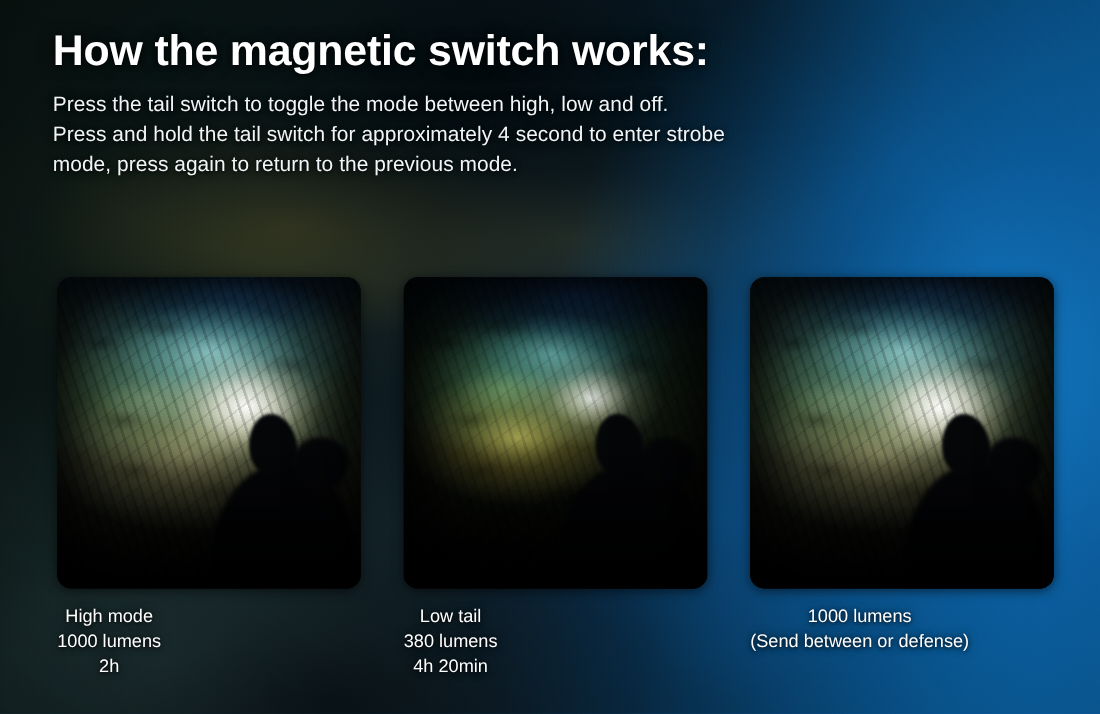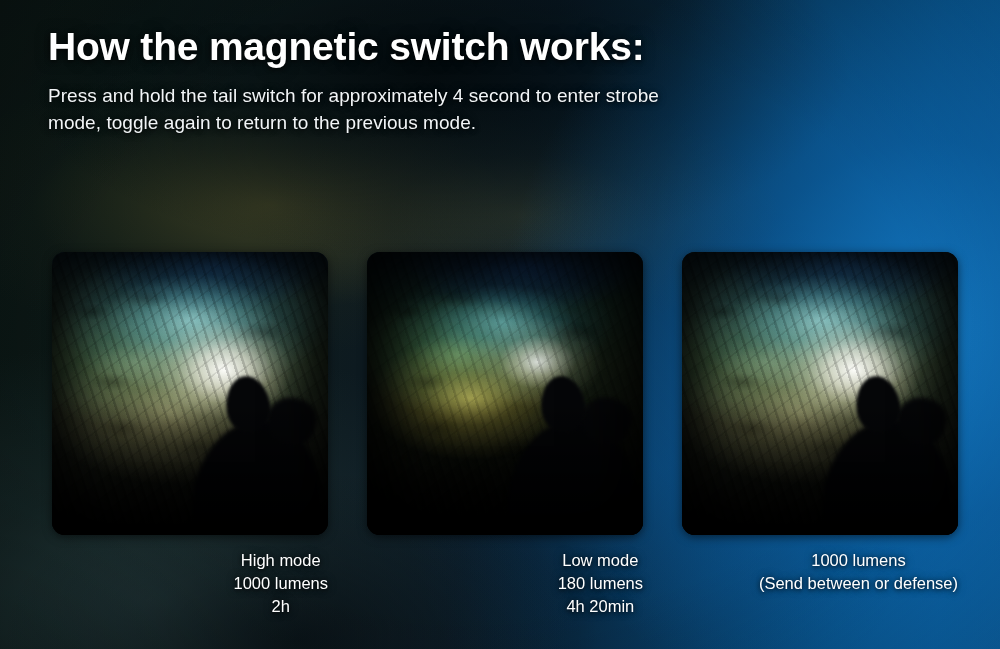--- a/index.html
+++ b/index.html
@@ -140,21 +140,21 @@
     top: 252px;
     width: 906px;
     display: flex;
     justify-content: space-between;
   }
 
   .panel-col {
     width: 276px;
     display: flex;
     flex-direction: column;
-    align-items: flex-end;
+    align-items: flex-start;
   }
 
   .photo {
     position: relative;
     width: 276px;
     height: 283px;
     border-radius: 13px;
     overflow: hidden;
     background: #05070a;
     box-shadow: 0 2px 10px rgba(0,0,0,0.55);
@@ -380,22 +380,23 @@
   <div class="bg-layer bg-darktop"></div>
   <div class="bg-layer bg-teal-br"></div>
   <div class="bg-layer bg-blue-mid"></div>
   <div class="bg-layer bg-blue-glow"></div>
   <div class="bg-layer bg-dark-bottomleft"></div>
   <div class="bg-layer bg-vignette"></div>
 
   <div class="header">
     <h1 class="title">How the magnetic switch works:</h1>
     <div class="body-lines">
+      <div class="body-line">Press the tail switch to toggle the mode between high, low and off.</div>
       <div class="body-line">Press and hold the tail switch for approximately 4 second to enter strobe</div>
-      <div class="body-line">mode, toggle again to return to the previous mode.</div>
+      <div class="body-line">mode, press again to return to the previous mode.</div>
     </div>
   </div>
 
   <div class="panels">
 
     <div class="panel-col">
       <div class="photo bright">
         <div class="ph-layer rock-base"></div>
         <div class="ph-layer ceiling-blue"></div>
         <div class="ph-layer beam-green bright"></div>
@@ -427,22 +428,22 @@
         <div class="ph-layer beam-core dim"></div>
         <div class="ph-layer rock-texture"></div>
         <div class="ph-layer rock-blobs"></div>
         <div class="silhouette-shoulder"></div>
         <div class="silhouette-arm"></div>
         <div class="silhouette-head"></div>
         <div class="ph-layer floor-dark"></div>
         <div class="ph-layer photo-vignette"></div>
       </div>
       <div class="caption">
-        <span class="caption-line">Low mode</span>
-        <span class="caption-line">180 lumens</span>
+        <span class="caption-line">Low tail</span>
+        <span class="caption-line">380 lumens</span>
         <span class="caption-line">4h 20min</span>
       </div>
     </div>
 
     <div class="panel-col">
       <div class="photo bright">
         <div class="ph-layer rock-base"></div>
         <div class="ph-layer ceiling-blue"></div>
         <div class="ph-layer beam-green bright"></div>
         <div class="ph-layer beam-warm bright"></div>

